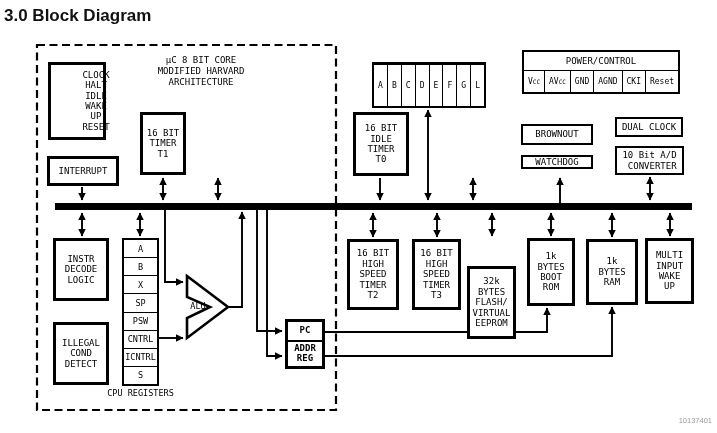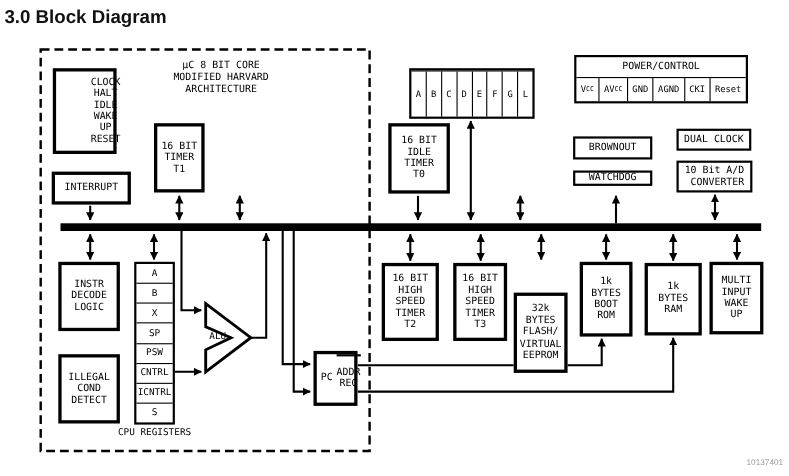--- a/index.html
+++ b/index.html
@@ -18,21 +18,21 @@
   .grp .row{flex:1;display:flex;border-top:1.5px solid #000;}
   .grp .cell{flex:1 1 auto;display:flex;align-items:center;justify-content:center;
              border-left:1.5px solid #000;padding:0 2px;font-size:8px;}
   .grp .cell:first-child{border-left:none;}
   .cell sub{font-size:6px;vertical-align:-2px;}
   .stack{position:absolute;box-sizing:border-box;border:2.5px solid #000;background:#fff;
          display:flex;flex-direction:column;z-index:2;font-size:8.5px;}
   .stack .rcell{flex:1;display:flex;align-items:center;justify-content:center;border-top:1.5px solid #000;}
   .stack .rcell:first-child{border-top:none;}
   .split{position:absolute;box-sizing:border-box;border:3px solid #000;background:#fff;
-         display:flex;flex-direction:row;z-index:2;font-size:9px;line-height:1.1;}
+         display:flex;flex-direction:column;z-index:2;font-size:9px;line-height:1.1;font-weight:bold;}
   .split .scell{display:flex;align-items:center;justify-content:center;text-align:center;white-space:pre-line;}
   .split .scell+.scell{border-top:2px solid #000;}
   #wires{position:absolute;left:0;top:0;z-index:1;}
   #footnote{position:absolute;left:620px;top:416px;width:92px;text-align:right;
             font-size:7.5px;color:#9a9a9a;font-family:"Liberation Sans",sans-serif;}
 </style>
 </head>
 <body>
 
 <div id="canvas">

